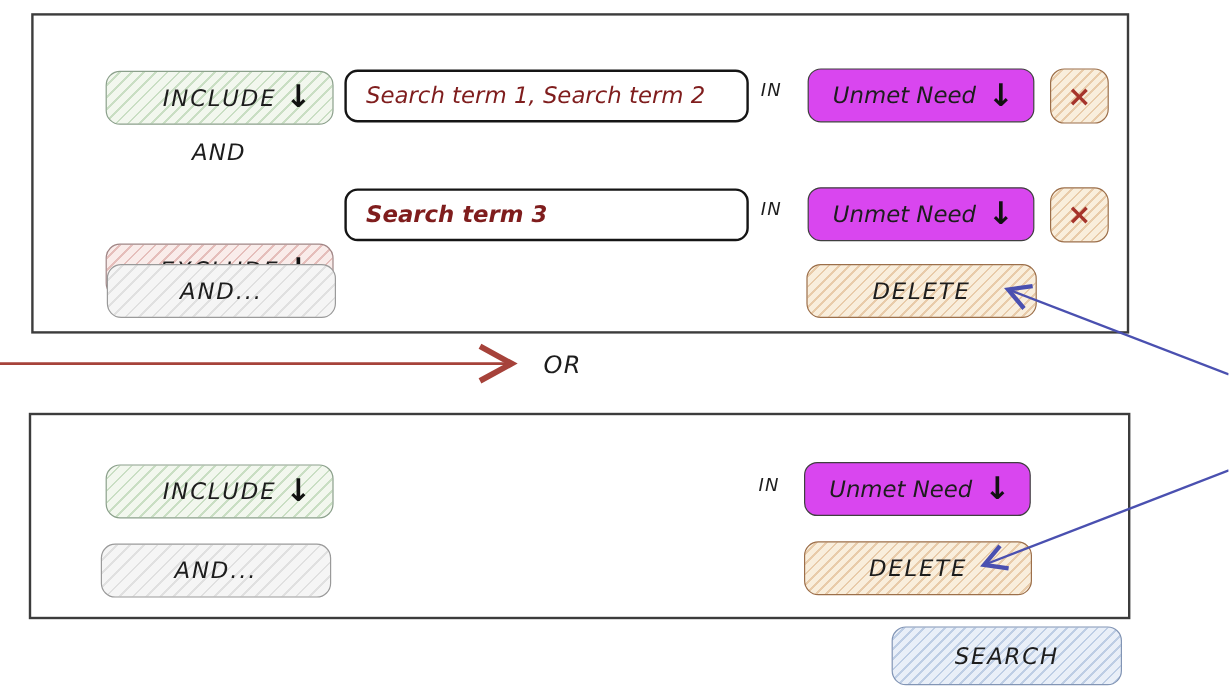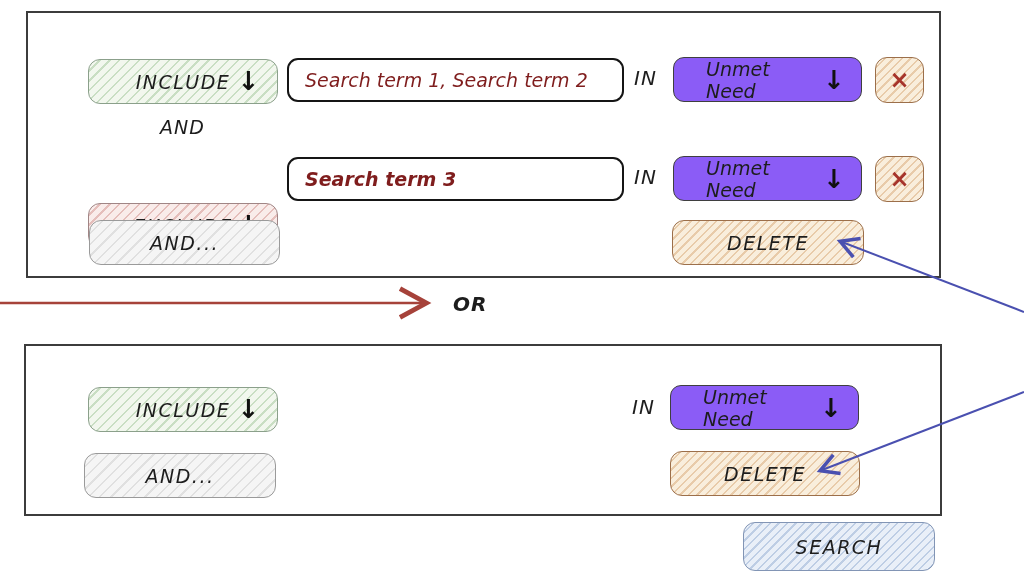--- a/index.html
+++ b/index.html
@@ -38,25 +38,25 @@
     background:#e9eff8 repeating-linear-gradient(135deg,rgba(109,143,192,0.35) 0 1.6px,transparent 1.6px 6px);
   }
   .mode-select{justify-content:center;position:relative;text-align:right;}
   .mode-select .dd-arrow{position:absolute;right:16px;top:50%;transform:translateY(-52%);}
   .dd-arrow{font-style:normal;font-weight:bold;font-size:26px;line-height:1;color:#111;}
   .term-input{
     border:2.6px solid #151515;border-radius:11px;background:#fff;
     font-family:"DejaVu Sans",sans-serif;font-style:italic;font-size:19px;color:#7f1d1d;
     padding:0 16px;outline:none;
   }
-  .in-label{font-size:20px;letter-spacing:1px;}
+  .in-label{font-size:15px;letter-spacing:1px;}
   .field-select{
-    border:1.7px solid #3f3f3f;border-radius:11px;background:#8b5cf6;
+    border:1.7px solid #3f3f3f;border-radius:11px;background:#d946ef;
     display:flex;align-items:center;justify-content:space-between;
-    padding:0 16px 0 32px;font-size:19px;cursor:pointer;
+    padding:0 16px 0 20px;font-size:19px;cursor:pointer;
   }
   .x-btn{
     border-radius:12px;display:flex;align-items:center;justify-content:center;
     font-style:normal;font-size:24px;font-weight:bold;color:#a6342b;cursor:pointer;
     box-sizing:border-box;
   }
   .connector-label{font-size:19px;letter-spacing:1px;}
   svg.overlay{position:absolute;left:0;top:0;pointer-events:none;z-index:5;}
 </style>
 </head>
@@ -97,21 +97,21 @@
     </div>
 
     <div class="abs btn h-gray" style="left:61px;top:207px;width:191px;height:45px;">
       <span>AND...</span>
     </div>
     <div class="abs btn h-tan" style="left:644px;top:207px;width:192px;height:45px;">
       <span>DELETE</span>
     </div>
   </div>
 
-  <span class="abs connector-label" style="position:absolute;left:453px;top:292px;font-size:20px;font-weight:bold;">OR</span>
+  <span class="abs connector-label" style="position:absolute;left:453px;top:292px;font-size:20px;">OR</span>
 
   <div class="group" style="left:24px;top:344px;width:914px;height:168px;">
 
     <div class="abs btn h-green mode-select" style="left:62px;top:41px;width:190px;height:45px;">
       <span>INCLUDE</span>
       <span class="dd-arrow">↓</span>
     </div>
     <span class="abs in-label" style="left:606px;top:49px;">IN</span>
     <div class="abs field-select" style="left:644px;top:39px;width:189px;height:45px;">
       <span>Unmet Need</span>

